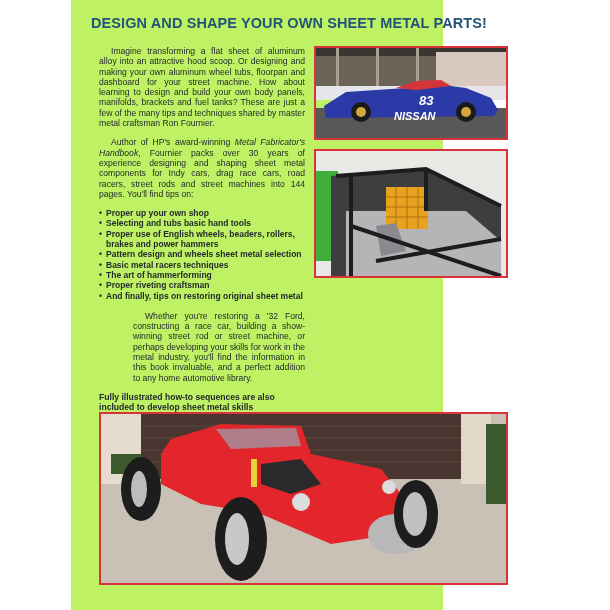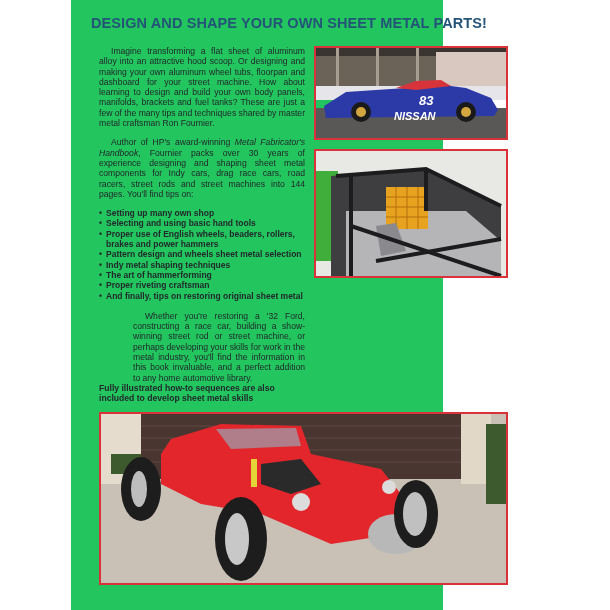--- a/index.html
+++ b/index.html
@@ -1,17 +1,17 @@
 <!DOCTYPE html>
 <html><head>
 <meta charset="utf-8">
 <style>
   html, body { margin:0; padding:0; background:#ffffff; }
   body { width:610px; height:610px; position:relative; overflow:hidden; font-family:"Liberation Sans", sans-serif; }
-  .page { position:absolute; left:71px; top:0; width:372px; height:610px; background:#22c55e; }
+  .page { position:absolute; left:71px; top:0; width:372px; height:610px; background:#bef264; }
   .title { position:absolute; left:20px; top:15px; width:440px; font-size:14.5px; font-weight:bold; color:#245478; letter-spacing:0.1px; white-space:nowrap; }
   .col { position:absolute; left:28px; width:206px; color:#23292c; font-size:8.6px; line-height:10.3px; }
   .para { text-align:justify; text-indent:12px; margin:0; }
   .para i { font-style:italic; }
   .bullets { list-style:none; margin:0; padding:0; font-weight:bold; font-size:8.5px; line-height:10.3px; }
   .bullets li { padding-left:7px; text-indent:-7px; }
   .bullets li::before { content:"\2022"; display:inline-block; width:7px; text-indent:0; }
   .bold-note { font-weight:bold; margin:0; }
   .photo { position:absolute; border:2px solid #d9323a; box-sizing:border-box; overflow:hidden;font-style:italic; }
   .p1 { left:243px; top:46px; width:194px; height:94px; }
@@ -23,32 +23,32 @@
 <body>
 
 <div class="page">
   <div class="title">DESIGN AND SHAPE YOUR OWN SHEET METAL PARTS!</div>
 
   <div class="col" style="top:46px;">
     <p class="para">Imagine transforming a flat sheet of aluminum alloy into an attractive hood scoop. Or designing and making your own aluminum wheel tubs, floorpan and dashboard for your street machine. How about learning to design and build your own body panels, manifolds, brackets and fuel tanks? These are just a few of the many tips and techniques shared by master metal craftsman Ron Fournier.</p>
     <p class="para" style="margin-top:9px;"><span>Author of HP's award-winning </span><i>Metal Fabricator's Handbook</i><span>, Fournier packs over 30 years of experience designing and shaping sheet metal components for Indy cars, drag race cars, road racers, street rods and street machines into 144 pages. You'll find tips on:</span></p>
 
     <ul class="bullets" style="margin-top:9px;">
-      <li>Setting up many own shop</li>
-      <li>Selecting and using basic hand tools</li>
+      <li>Proper up your own shop</li>
+      <li>Selecting and tubs basic hand tools</li>
       <li>Proper use of English wheels, beaders, rollers, brakes and power hammers</li>
       <li>Pattern design and wheels sheet metal selection</li>
-      <li>Indy metal shaping techniques</li>
+      <li>Basic metal racers techniques</li>
       <li>The art of hammerforming</li>
       <li>Proper riveting craftsman</li>
       <li>And finally, tips on restoring original sheet metal</li>
     </ul>
 
     <p class="para" style="margin-top:10px;margin-left:34px;">Whether you're restoring a '32 Ford, constructing a race car, building a show-winning street rod or street machine, or perhaps developing your skills for work in the metal industry, you'll find the information in this book invaluable, and a perfect addition to any home automotive library.</p>
-    <p class="bold-note" style="">Fully illustrated how-to sequences are also included to develop sheet metal skills</p>
+    <p class="bold-note" style="margin-top:9px;">Fully illustrated how-to sequences are also included to develop sheet metal skills</p>
   </div>
 
   <div class="photo p1">
     <svg width="190" height="90" viewBox="0 0 190 90">
       <rect x="0" y="0" width="190" height="40" fill="#6b6358"></rect>
       <rect x="0" y="0" width="190" height="8" fill="#3a3530"></rect>
       <rect x="20" y="0" width="3" height="40" fill="#a89e92"></rect>
       <rect x="60" y="0" width="3" height="40" fill="#a89e92"></rect>
       <rect x="100" y="0" width="3" height="40" fill="#a89e92"></rect>
       <rect x="120" y="4" width="70" height="34" fill="#d8c8c0"></rect>

